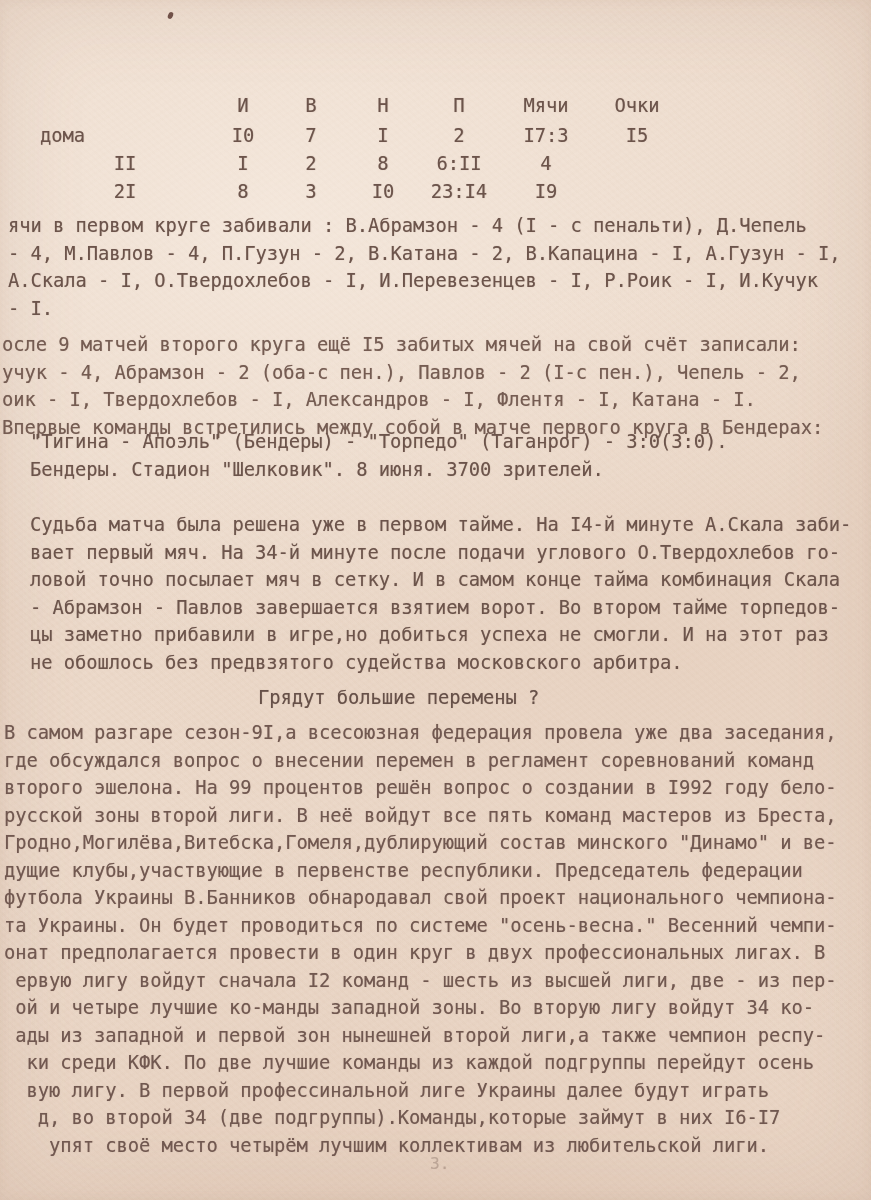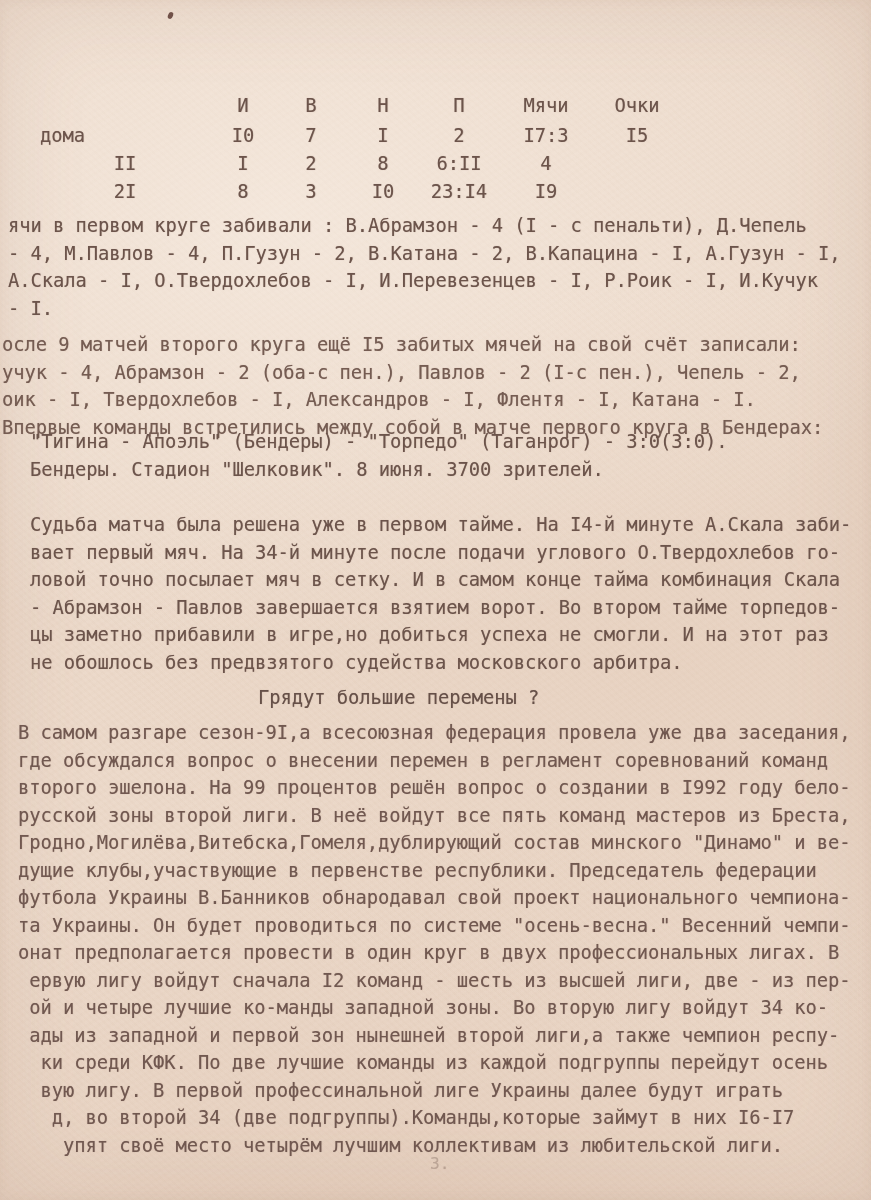--- a/index.html
+++ b/index.html
@@ -43,21 +43,21 @@
     transform:rotate(18deg);opacity:0.85;
   }
   .speck2{
     position:absolute;top:253px;left:438px;width:3px;height:3px;
     background:#6a4a3e;border-radius:50%;opacity:0.5;
   }
   .b-first{top:212px;left:8px;}
   .b-second{top:331px;left:2px;color:#755c52;}
   .b-match{top:428px;left:30px;}
   .b-report{top:511px;left:30px;}
-  .b-article{top:719px;left:18px;color:#715850;}
+  .b-article{top:719px;left:4px;color:#715850;}
 </style>
 </head>
 <body>
 
 <div class="page">
 
   <div class="speck"></div>
   <div class="speck2"></div>
 
   <div class="stats-table">

